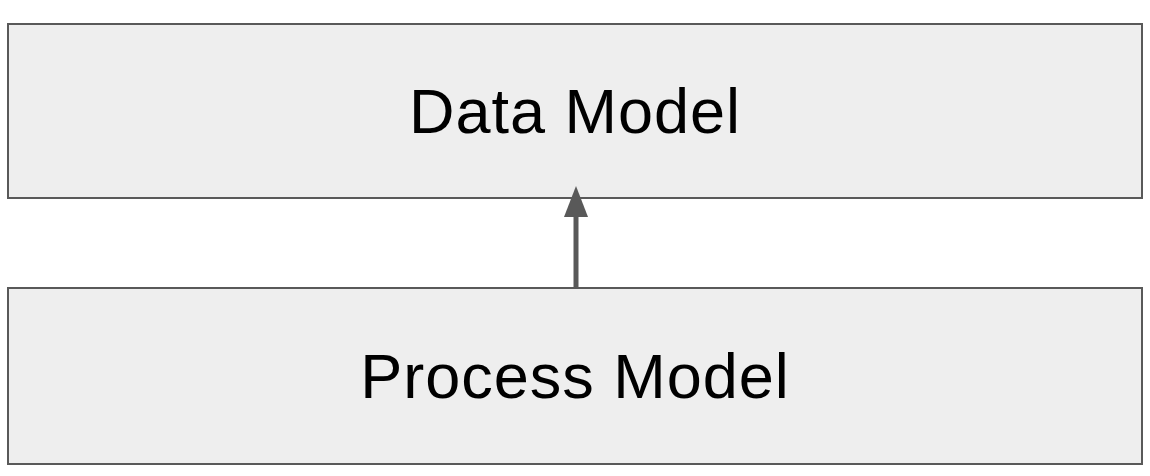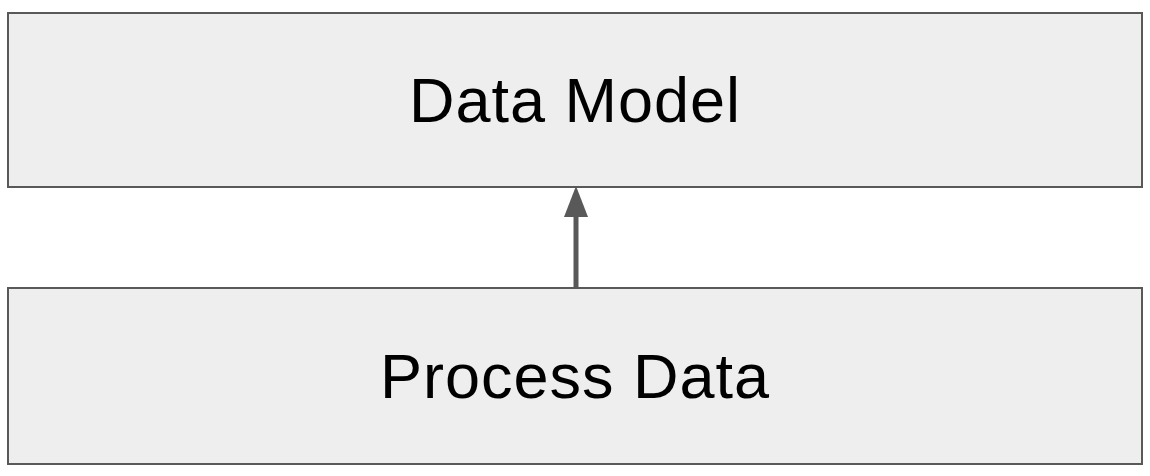--- a/index.html
+++ b/index.html
@@ -22,21 +22,21 @@
     align-items: center;
     justify-content: center;
   }
   .node-label {
     font-size: 63px;
     font-weight: 300;
     color: #000000;
     letter-spacing: 1px;
     white-space: nowrap;
   }
-  #node-data-model   { top: 12px;   height: 176px; }
+  #node-data-model   { top: 23px;   height: 176px; }
   #node-process-model{ top: 287px; height: 178px; }
   .edge-layer {
     position: absolute;
     left: 0; top: 0;
     width: 1150px; height: 476px;
     pointer-events: none;
   }
 </style>
 </head>
 <body>
@@ -48,16 +48,16 @@
   </div>
 
   <svg class="edge-layer" viewBox="0 0 1150 476">
     <g>
       <line x1="576" y1="287" x2="576" y2="213" stroke="#595959" stroke-width="5"></line>
       <polygon points="576,186 564,217 588,217" fill="#595959"></polygon>
     </g>
   </svg>
 
   <div class="node" id="node-process-model">
-    <span class="node-label">Process Data</span>
+    <span class="node-label">Process Model</span>
   </div>
 
 </div>
 
 </body></html>

